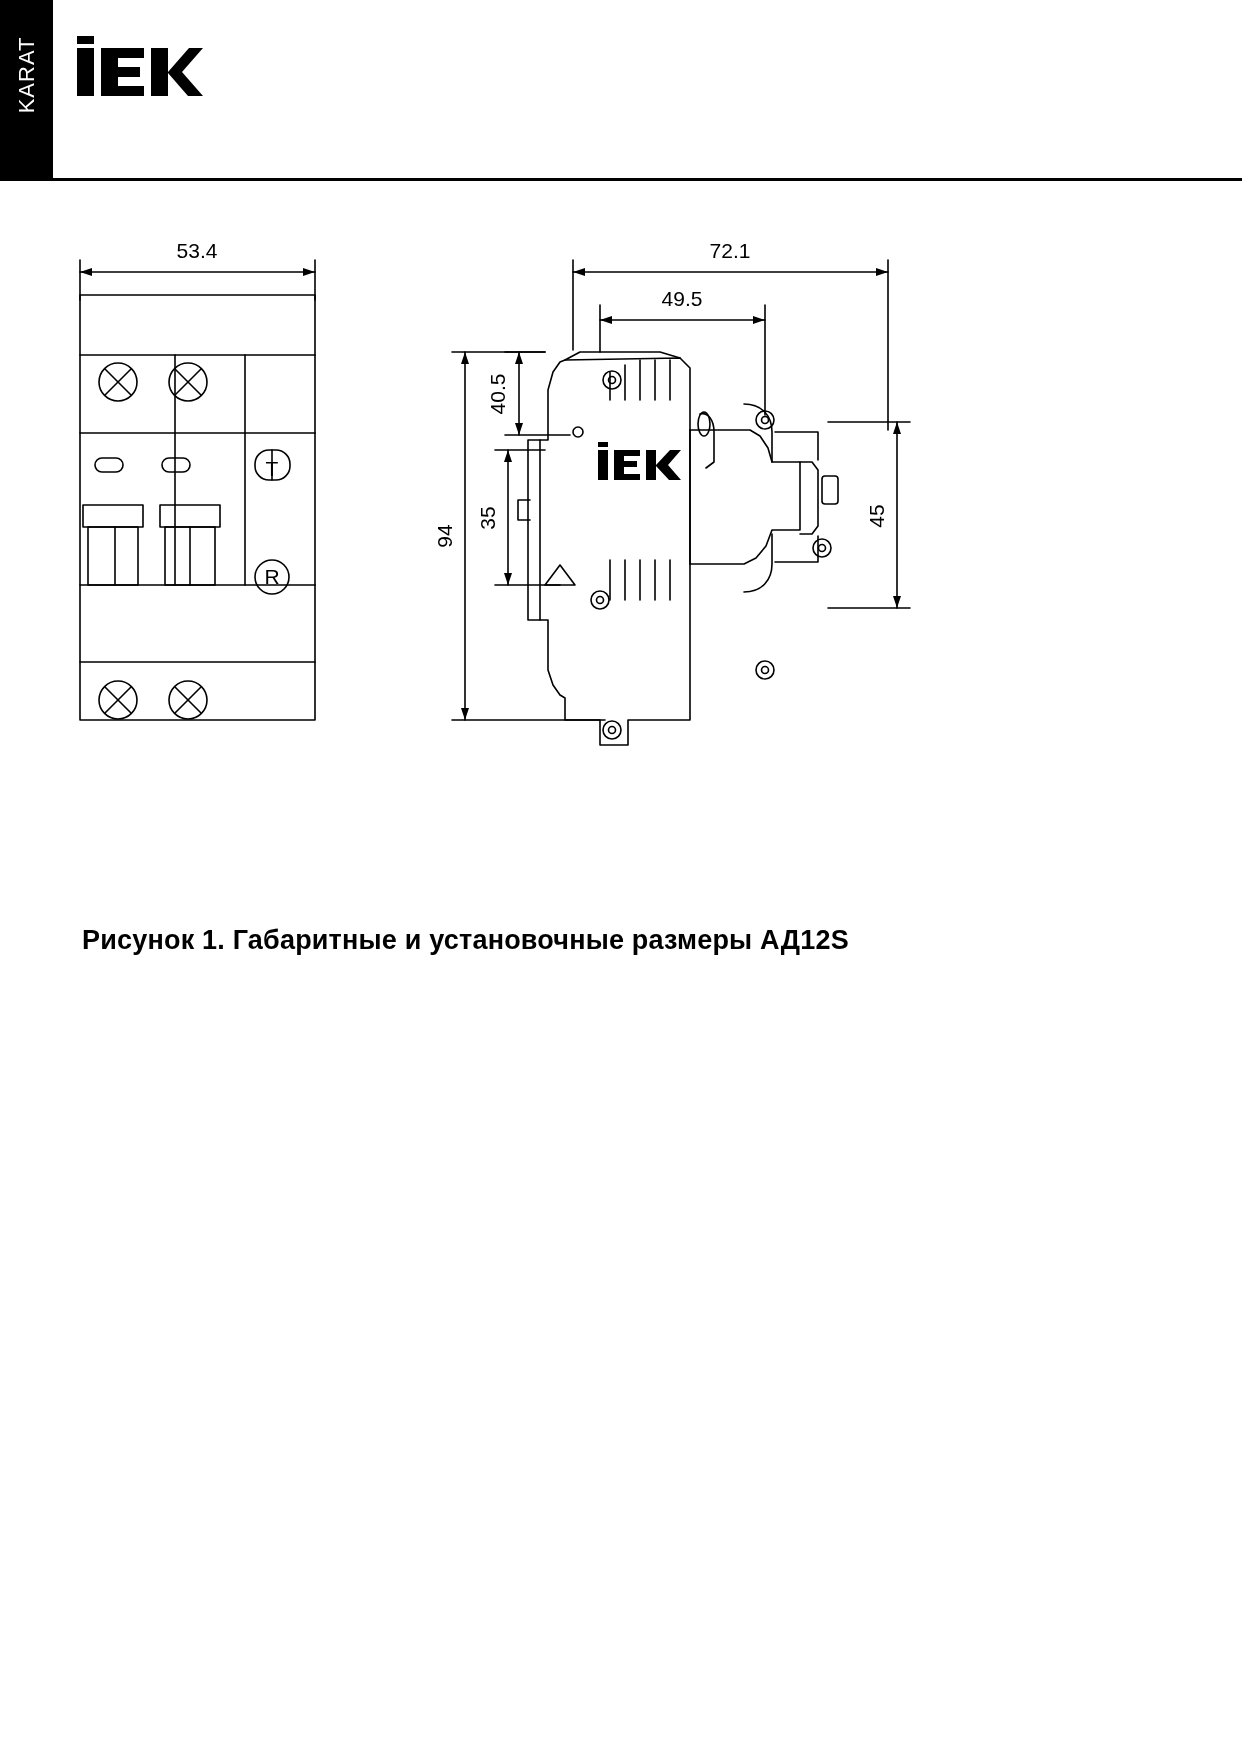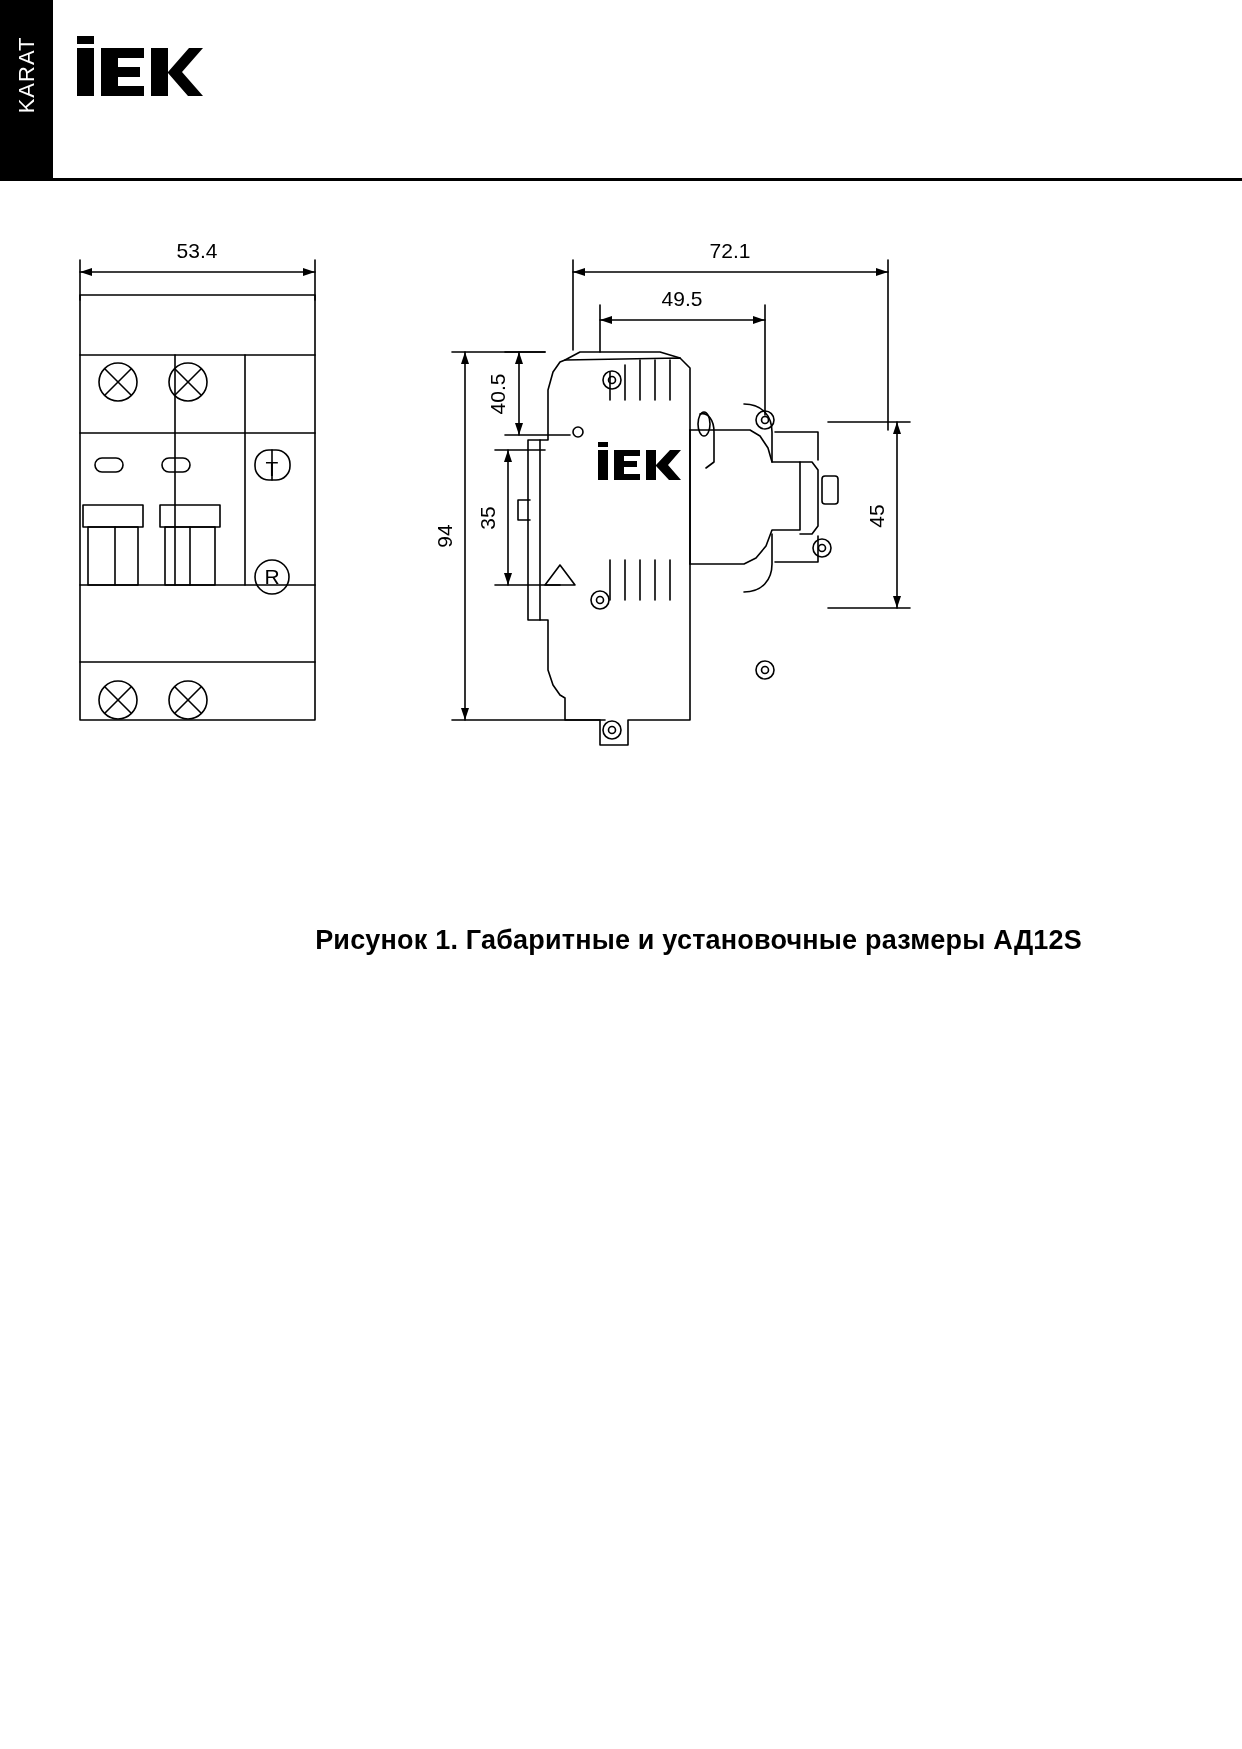--- a/index.html
+++ b/index.html
@@ -77,21 +77,20 @@
   .caption {
     position: absolute;
     left: 82px;
     top: 925px;
     width: 1000px;
     font-size: 27px;
     font-weight: bold;
     color: #000000;
     letter-spacing: 0.2px;
     font-family: "Liberation Sans", sans-serif;
-    text-align: right;
   }
 
   .dim-text {
     font-family: "Liberation Sans", sans-serif;
     font-size: 21px;
     fill: #000000;
   }
 </style>
 </head>
 <body>

